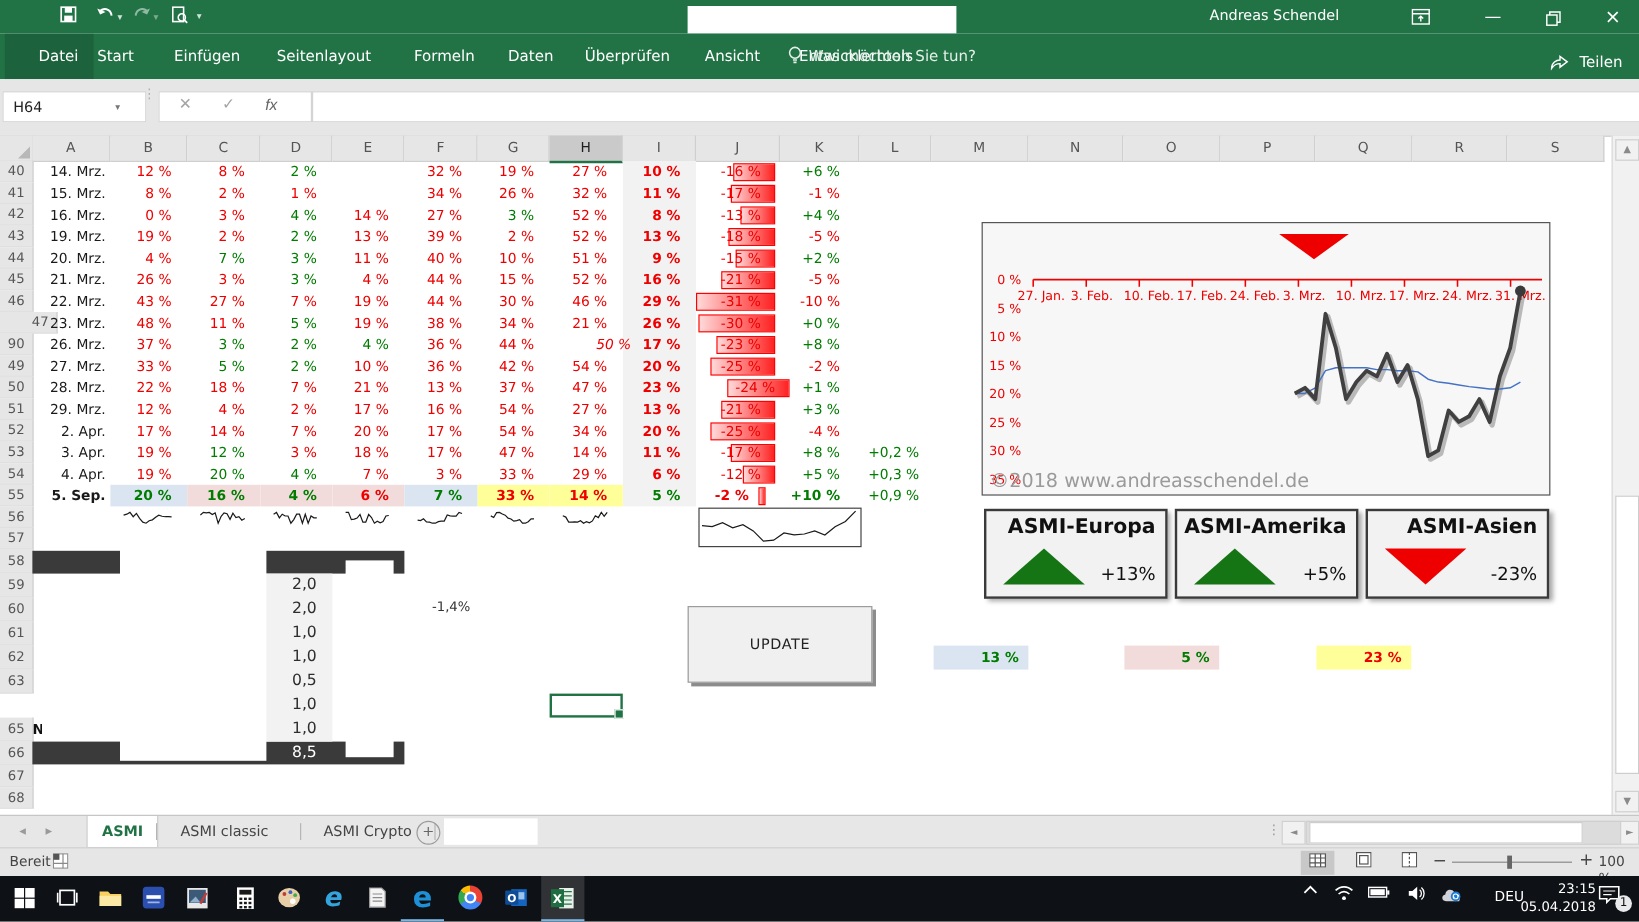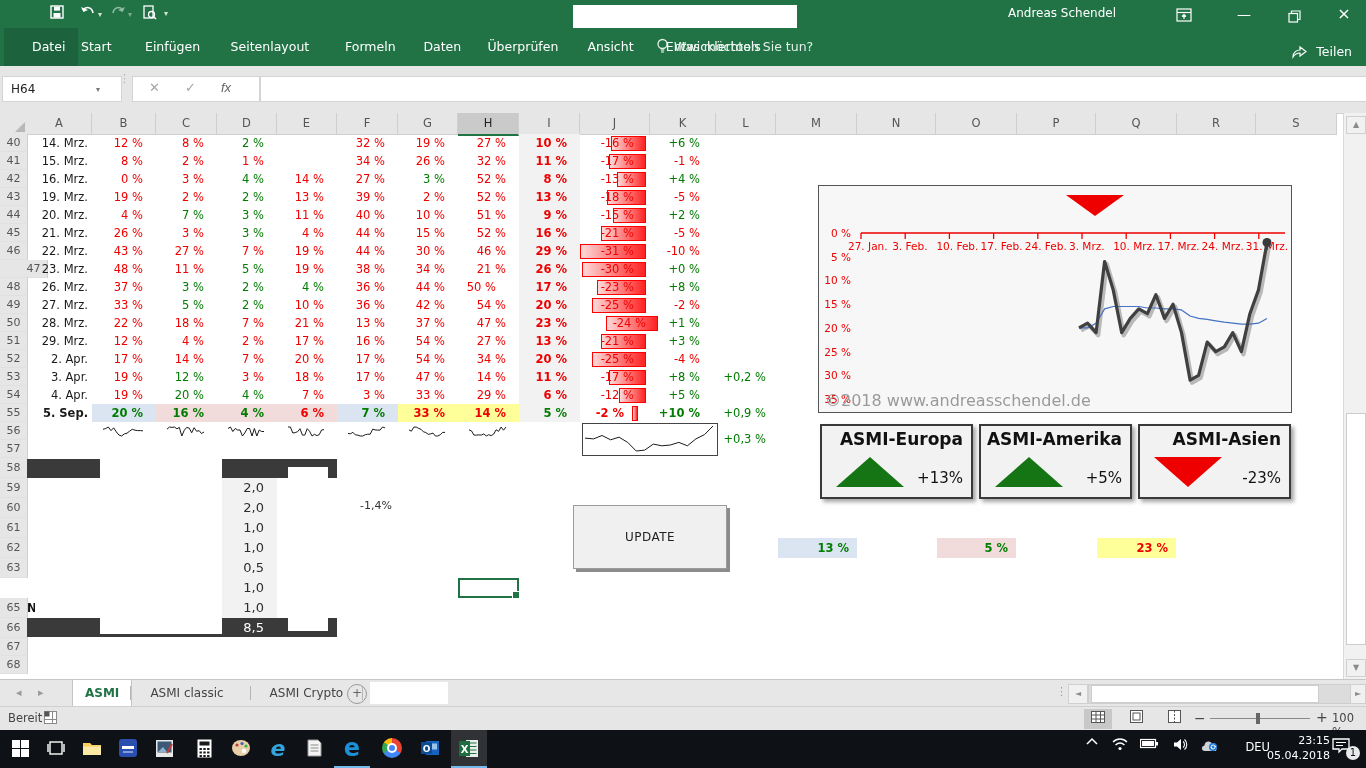--- a/index.html
+++ b/index.html
@@ -202,21 +202,21 @@
       <div class="colhead" style="left: 1177px; width: 78px;">R</div>
       <div class="colhead" style="left: 1256px; width: 80px;">S</div>
       <div class="rowhead" style="top: 134px; height: 17px; line-height: 17px;">40</div>
       <div class="rowhead" style="top: 152px; height: 17px; line-height: 17px;">41</div>
       <div class="rowhead" style="top: 170px; height: 17px; line-height: 17px;">42</div>
       <div class="rowhead" style="top: 188px; height: 17px; line-height: 17px;">43</div>
       <div class="rowhead" style="top: 206px; height: 17px; line-height: 17px;">44</div>
       <div class="rowhead" style="top: 224px; height: 17px; line-height: 17px;">45</div>
       <div class="rowhead" style="top: 242px; height: 17px; line-height: 17px;">46</div>
       <div class="rowhead" style="top: 260px; height: 17px; line-height: 17px; padding-left: 20px;">47</div>
-      <div class="rowhead" style="top: 278px; height: 17px; line-height: 17px;">48</div>
+      <div class="rowhead" style="top: 278px; height: 17px; line-height: 17px;">90</div>
       <div class="rowhead" style="top: 296px; height: 17px; line-height: 17px;">49</div>
       <div class="rowhead" style="top: 314px; height: 17px; line-height: 17px;">50</div>
       <div class="rowhead" style="top: 332px; height: 17px; line-height: 17px;">51</div>
       <div class="rowhead" style="top: 350px; height: 17px; line-height: 17px;">52</div>
       <div class="rowhead" style="top: 368px; height: 17px; line-height: 17px;">53</div>
       <div class="rowhead" style="top: 386px; height: 17px; line-height: 17px;">54</div>
       <div class="rowhead" style="top: 404px; height: 17px; line-height: 17px;">55</div>
       <div class="rowhead" style="top: 422px; height: 17px; line-height: 17px;">56</div>
       <div class="rowhead" style="top: 440px; height: 17px; line-height: 17px;">57</div>
       <div class="rowhead" style="top: 458px; height: 19px; line-height: 19px;">58</div>
@@ -341,21 +341,21 @@
         <span style="position: absolute; right: 12px; top: 0px;">-30 %</span>
       </div>
       <div class="cell" style="left: 650px; top: 260px; width: 50px; height: 18px; line-height: 18px; color: rgb(0, 124, 0);">+0 %</div>
       <div class="cell datecell" style="left: 27px; top: 278px; width: 61px; height: 18px; line-height: 18px;">26. Mrz.</div>
       <div class="cell" style="left: 92px; top: 278px; width: 51px; height: 18px; line-height: 18px; color: rgb(238, 0, 0);">37 %</div>
       <div class="cell" style="left: 156px; top: 278px; width: 48px; height: 18px; line-height: 18px; color: rgb(0, 124, 0);">3 %</div>
       <div class="cell" style="left: 217px; top: 278px; width: 47px; height: 18px; line-height: 18px; color: rgb(0, 124, 0);">2 %</div>
       <div class="cell" style="left: 277px; top: 278px; width: 47px; height: 18px; line-height: 18px; color: rgb(0, 124, 0);">4 %</div>
       <div class="cell" style="left: 337px; top: 278px; width: 48px; height: 18px; line-height: 18px; color: rgb(238, 0, 0);">36 %</div>
       <div class="cell" style="left: 398px; top: 278px; width: 47px; height: 18px; line-height: 18px; color: rgb(238, 0, 0);">44 %</div>
-      <div class="cell" style="left: 448px; top: 278px; width: 48px; height: 18px; line-height: 18px; color: rgb(238, 0, 0);">50 %</div>
+      <div class="cell" style="left: 478px; top: 278px; width: 48px; height: 18px; line-height: 18px; color: rgb(238, 0, 0); font-style: italic;">50 %</div>
       <div class="cell b" style="left: 519px; top: 278px; width: 48px; height: 18px; line-height: 18px; color: rgb(238, 0, 0);">17 %</div>
       <div class="cell" style="left: 580px; top: 278px; width: 66px; height: 18px; line-height: 18px; color: rgb(238, 0, 0);">
         <div class="jbar" style="right: 0px; top: 2px; height: 13px; width: 47px;"></div>
         <span style="position: absolute; right: 12px; top: 0px;">-23 %</span>
       </div>
       <div class="cell" style="left: 650px; top: 278px; width: 50px; height: 18px; line-height: 18px; color: rgb(0, 124, 0);">+8 %</div>
       <div class="cell datecell" style="left: 27px; top: 296px; width: 61px; height: 18px; line-height: 18px;">27. Mrz.</div>
       <div class="cell" style="left: 92px; top: 296px; width: 51px; height: 18px; line-height: 18px; color: rgb(238, 0, 0);">33 %</div>
       <div class="cell" style="left: 156px; top: 296px; width: 48px; height: 18px; line-height: 18px; color: rgb(0, 124, 0);">5 %</div>
       <div class="cell" style="left: 217px; top: 296px; width: 47px; height: 18px; line-height: 18px; color: rgb(0, 124, 0);">2 %</div>
@@ -433,21 +433,21 @@
       <div class="cell" style="left: 277px; top: 386px; width: 47px; height: 18px; line-height: 18px; color: rgb(238, 0, 0);">7 %</div>
       <div class="cell" style="left: 337px; top: 386px; width: 48px; height: 18px; line-height: 18px; color: rgb(238, 0, 0);">3 %</div>
       <div class="cell" style="left: 398px; top: 386px; width: 47px; height: 18px; line-height: 18px; color: rgb(238, 0, 0);">33 %</div>
       <div class="cell" style="left: 458px; top: 386px; width: 48px; height: 18px; line-height: 18px; color: rgb(238, 0, 0);">29 %</div>
       <div class="cell b" style="left: 519px; top: 386px; width: 48px; height: 18px; line-height: 18px; color: rgb(238, 0, 0);">6 %</div>
       <div class="cell" style="left: 580px; top: 386px; width: 66px; height: 18px; line-height: 18px; color: rgb(238, 0, 0);">
         <div class="jbar" style="right: 0px; top: 2px; height: 13px; width: 25px;"></div>
         <span style="position: absolute; right: 12px; top: 0px;">-12 %</span>
       </div>
       <div class="cell" style="left: 650px; top: 386px; width: 50px; height: 18px; line-height: 18px; color: rgb(0, 124, 0);">+5 %</div>
-      <div class="cell" style="left: 716px; top: 386px; width: 50px; height: 18px; line-height: 18px; color: rgb(0, 124, 0); margin-top: 44px;">+0,3 %</div>
+      <div class="cell" style="left: 716px; top: 386px; width: 50px; height: 18px; line-height: 18px; color: rgb(0, 124, 0);">+0,3 %</div>
       <div class="cell datecell b" style="left: 27px; top: 404px; width: 61px; height: 18px; line-height: 18px;">5. Sep.</div>
       <div class="cell b" style="left: 92px; top: 404px; width: 51px; height: 18px; line-height: 18px; color: rgb(0, 124, 0); padding-right: 13px; background: rgb(219, 229, 241);">20 %</div>
       <div class="cell b" style="left: 156px; top: 404px; width: 48px; height: 18px; line-height: 18px; color: rgb(0, 124, 0); padding-right: 13px; background: rgb(242, 220, 219);">16 %</div>
       <div class="cell b" style="left: 217px; top: 404px; width: 47px; height: 18px; line-height: 18px; color: rgb(0, 124, 0); padding-right: 13px; background: rgb(242, 220, 219);">4 %</div>
       <div class="cell b" style="left: 277px; top: 404px; width: 47px; height: 18px; line-height: 18px; color: rgb(238, 0, 0); padding-right: 13px; background: rgb(242, 220, 219);">6 %</div>
       <div class="cell b" style="left: 337px; top: 404px; width: 48px; height: 18px; line-height: 18px; color: rgb(0, 124, 0); padding-right: 13px; background: rgb(219, 229, 241);">7 %</div>
       <div class="cell b" style="left: 398px; top: 404px; width: 47px; height: 18px; line-height: 18px; color: rgb(238, 0, 0); padding-right: 13px; background: rgb(255, 255, 153);">33 %</div>
       <div class="cell b" style="left: 458px; top: 404px; width: 48px; height: 18px; line-height: 18px; color: rgb(238, 0, 0); padding-right: 13px; background: rgb(255, 255, 153);">14 %</div>
       <div class="cell b" style="left: 519px; top: 404px; width: 48px; height: 18px; line-height: 18px; color: rgb(0, 124, 0);">5 %</div>
       <div class="cell b" style="left: 580px; top: 404px; width: 66px; height: 18px; line-height: 18px; color: rgb(238, 0, 0);">

